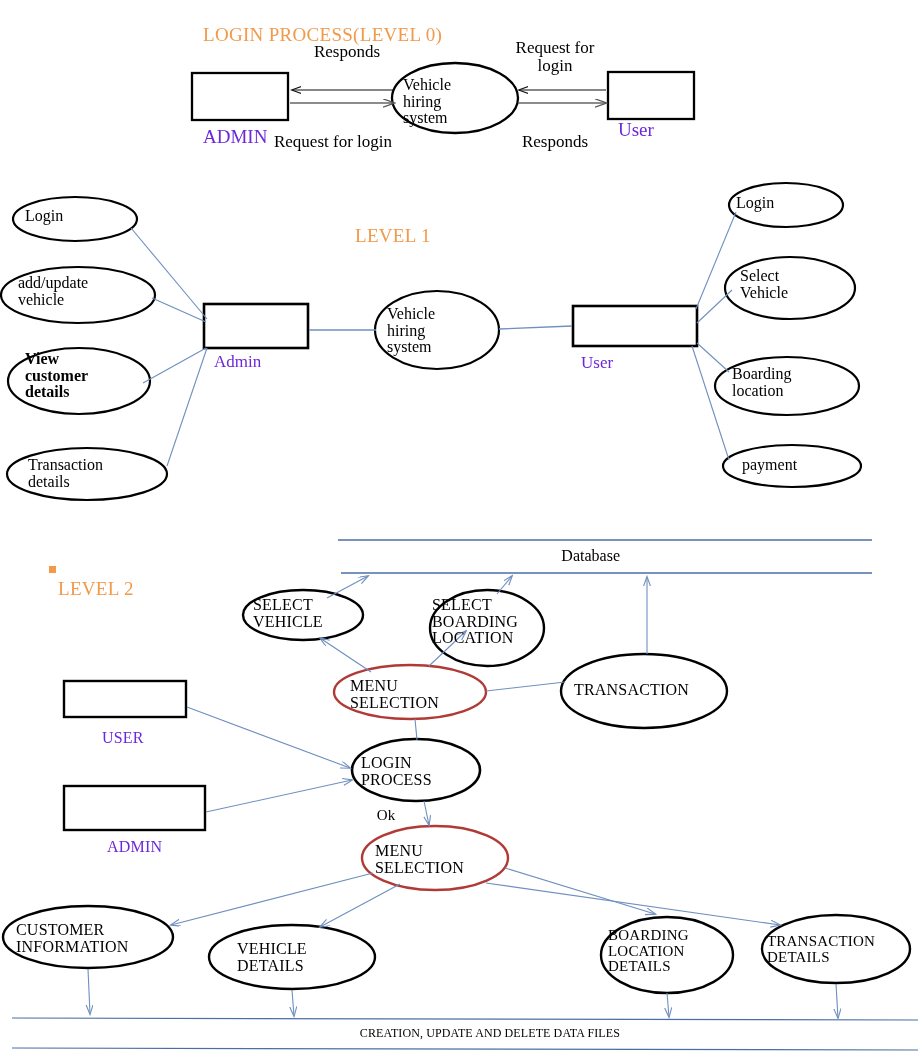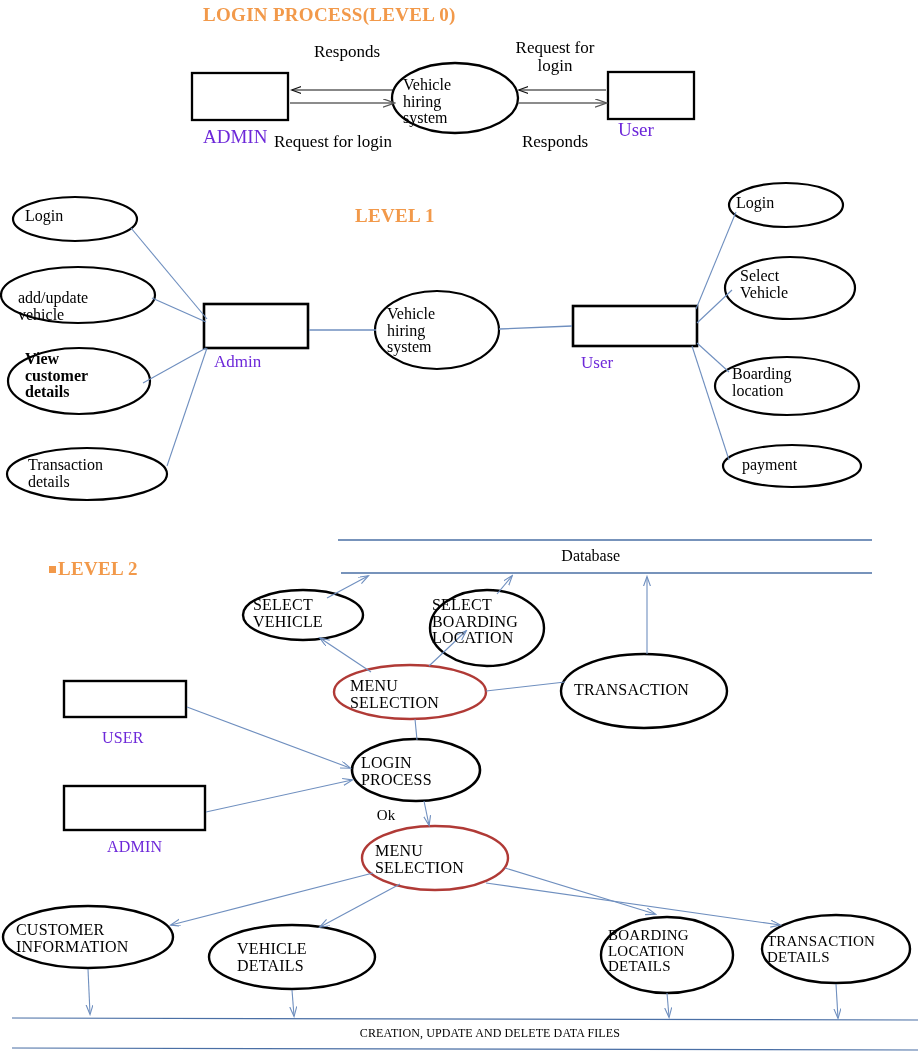--- a/index.html
+++ b/index.html
@@ -23,24 +23,25 @@
   .svg-layer {
     position: absolute;
     left: 0; top: 0;
     width: 921px;
     height: 1062px;
   }
   
   .section-title {
     position: absolute;
     font-family: "Liberation Serif", "DejaVu Serif", serif;
-    font-weight: bold;
+    font-weight: normal;
     color: #F2994A;
     white-space: nowrap;
     letter-spacing: 0.3px;
+    margin-top: 20px;
   }
   #title-level0 { left: 203px; top: 4px;  font-size: 19px; }
   #title-level1 { left: 355px; top: 205px; font-size: 19px; }
   #title-level2 { left: 58px;  top: 558px; font-size: 19px; }
   .bullet-square {
     position: absolute;
     left: 49px;
     top: 566px;
     width: 7px;
     height: 7px;
@@ -194,21 +195,21 @@
 
   <div class="flow-label" style="left:287px; top:43px; width:120px; font-size:17px;">Responds</div>
   <div class="flow-label" style="left:258px; top:133px; width:150px; font-size:17px;">Request for login</div>
   <div class="flow-label" style="left:495px; top:39px; width:120px; font-size:17px;">Request for
 login</div>
   <div class="flow-label" style="left:500px; top:133px; width:110px; font-size:17px;">Responds</div>
 
   <div class="section-title" id="title-level1">LEVEL 1</div>
 
   <div class="node-label" style="left:25px; top:208px; width:100px; font-size:16px;">Login</div>
-  <div class="node-label" style="left:18px; top:275px; width:120px; font-size:16px;margin-top:15px;">add/update
+  <div class="node-label" style="left:18px; top:275px; width:120px; font-size:16px;">add/update
 vehicle</div>
   <div class="node-label" style="left:25px; top:351px; width:108px; font-size:16px;font-weight:bold;">View
 customer
 details</div>
   <div class="node-label" style="left:28px; top:457px; width:118px; font-size:16px;">Transaction
 details</div>
 
   <div class="ext-box-label" style="left:214px; top:312px; font-size:17px;">Admin</div>
   <div class="node-label" style="left:387px; top:306px; width:100px; font-size:16px;">Vehicle
 hiring

